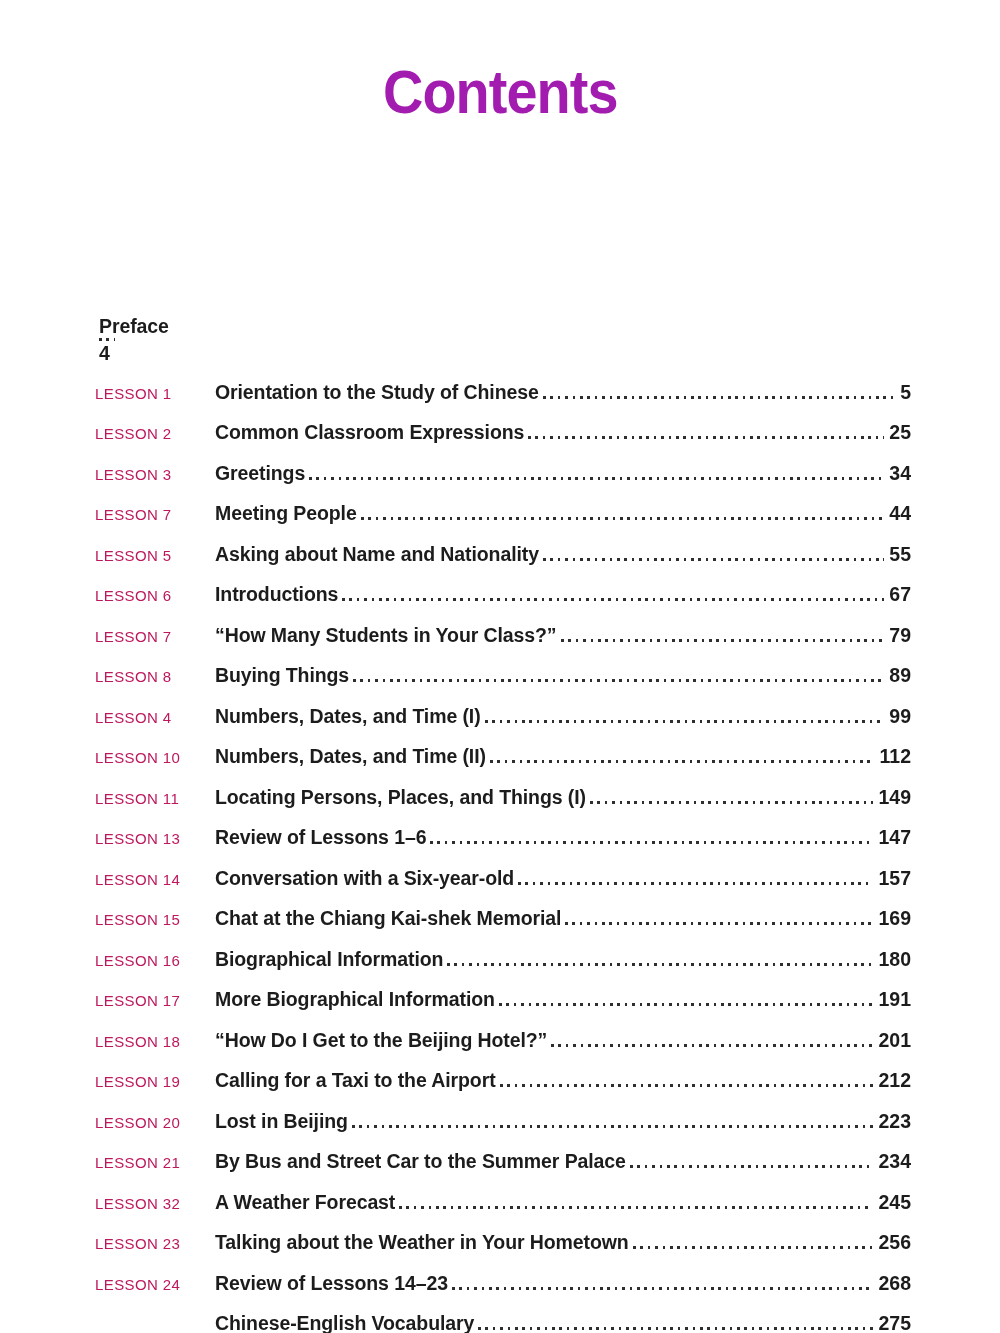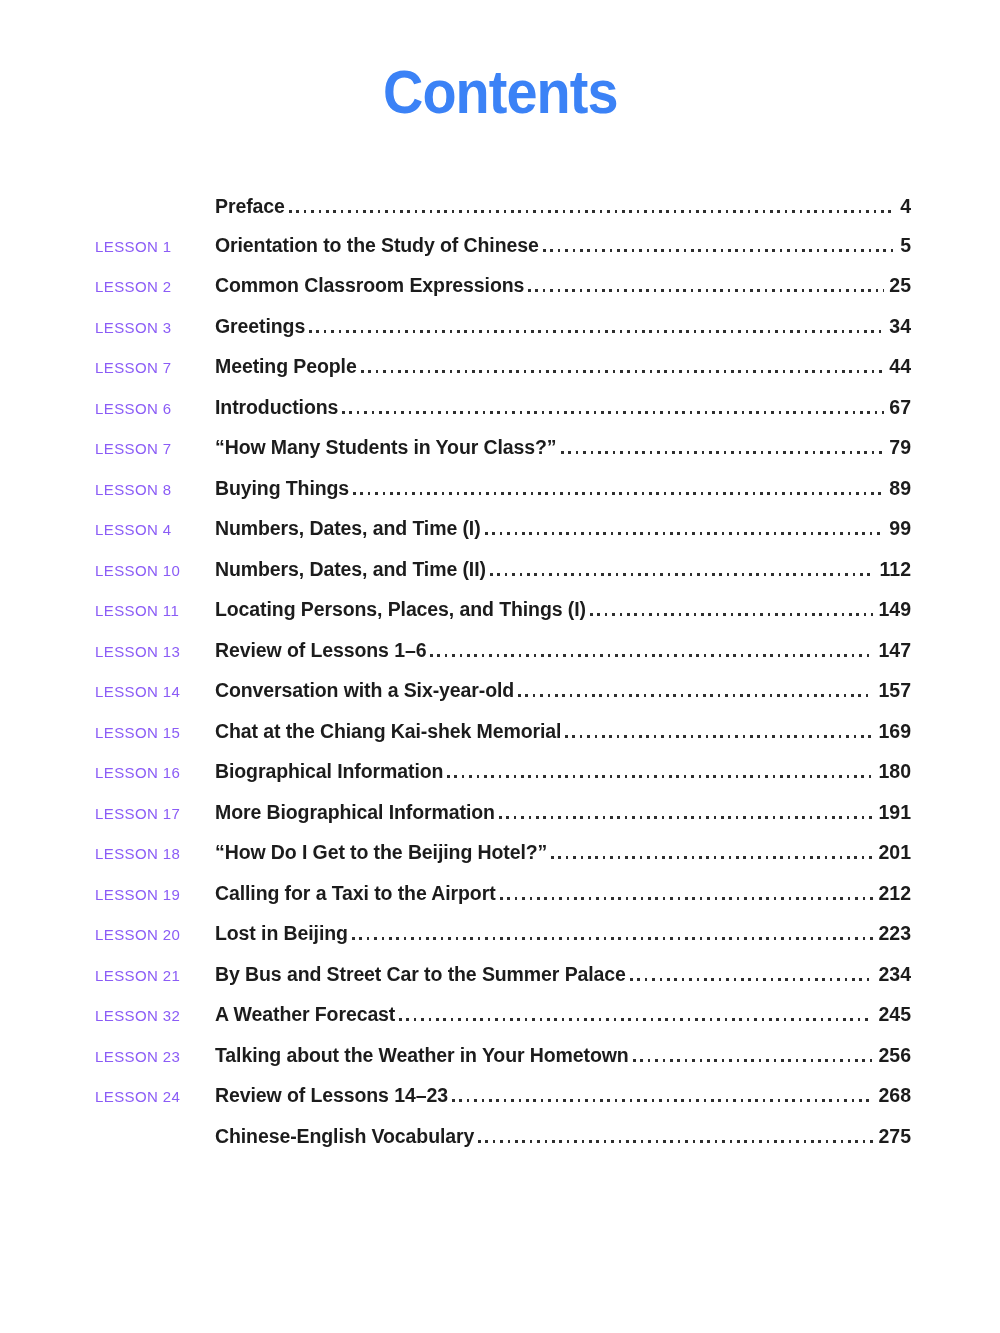--- a/index.html
+++ b/index.html
@@ -17,48 +17,49 @@
     font-family: "Liberation Sans", sans-serif;
     overflow: hidden;
     box-sizing: border-box;
   }
   .page-title {
     margin: 58px 0 68px 0;
     text-align: center;
     font-size: 62px;
     font-weight: bold;
     letter-spacing: -1px;
-    color: #3b82f6;
+    color: #a21caf;
     line-height: 1.1;
   }
   .page-title .squeeze {
     display: inline-block;
     transform: scaleX(0.9);
     transform-origin: center;
   }
   .toc-list {
     margin-left: 95px;
     width: 816px;
   }
   .toc-row {
     display: flex;
     align-items: baseline;
     line-height: 24px;
     margin-bottom: 14.5px;
   }
   .toc-row.front-matter {
+    flex-direction: column;
   }
   .toc-row.back-matter {
     margin-top: 9px;
   }
   .lesson-label {
     flex: 0 0 120px;
     font-size: 15px;
     letter-spacing: 0.4px;
-    color: #8b5cf6;
+    color: #be185d;
     white-space: nowrap;
   }
   .entry-title {
     font-size: 19.5px;
     font-weight: bold;
     color: #1c1c1c;
     white-space: nowrap;
     letter-spacing: -0.1px;
   }
   .leader {
@@ -108,20 +109,26 @@
     <span class="leader"></span>
     <span class="page-number">34</span>
   </div>
       <div class="toc-row">
     <span class="lesson-label">LESSON 7</span>
     <span class="entry-title">Meeting People</span>
     <span class="leader"></span>
     <span class="page-number">44</span>
   </div>
       <div class="toc-row">
+    <span class="lesson-label">LESSON 5</span>
+    <span class="entry-title">Asking about Name and Nationality</span>
+    <span class="leader"></span>
+    <span class="page-number">55</span>
+  </div>
+      <div class="toc-row">
     <span class="lesson-label">LESSON 6</span>
     <span class="entry-title">Introductions</span>
     <span class="leader"></span>
     <span class="page-number">67</span>
   </div>
       <div class="toc-row">
     <span class="lesson-label">LESSON 7</span>
     <span class="entry-title">“How Many Students in Your Class?”</span>
     <span class="leader"></span>
     <span class="page-number">79</span>

